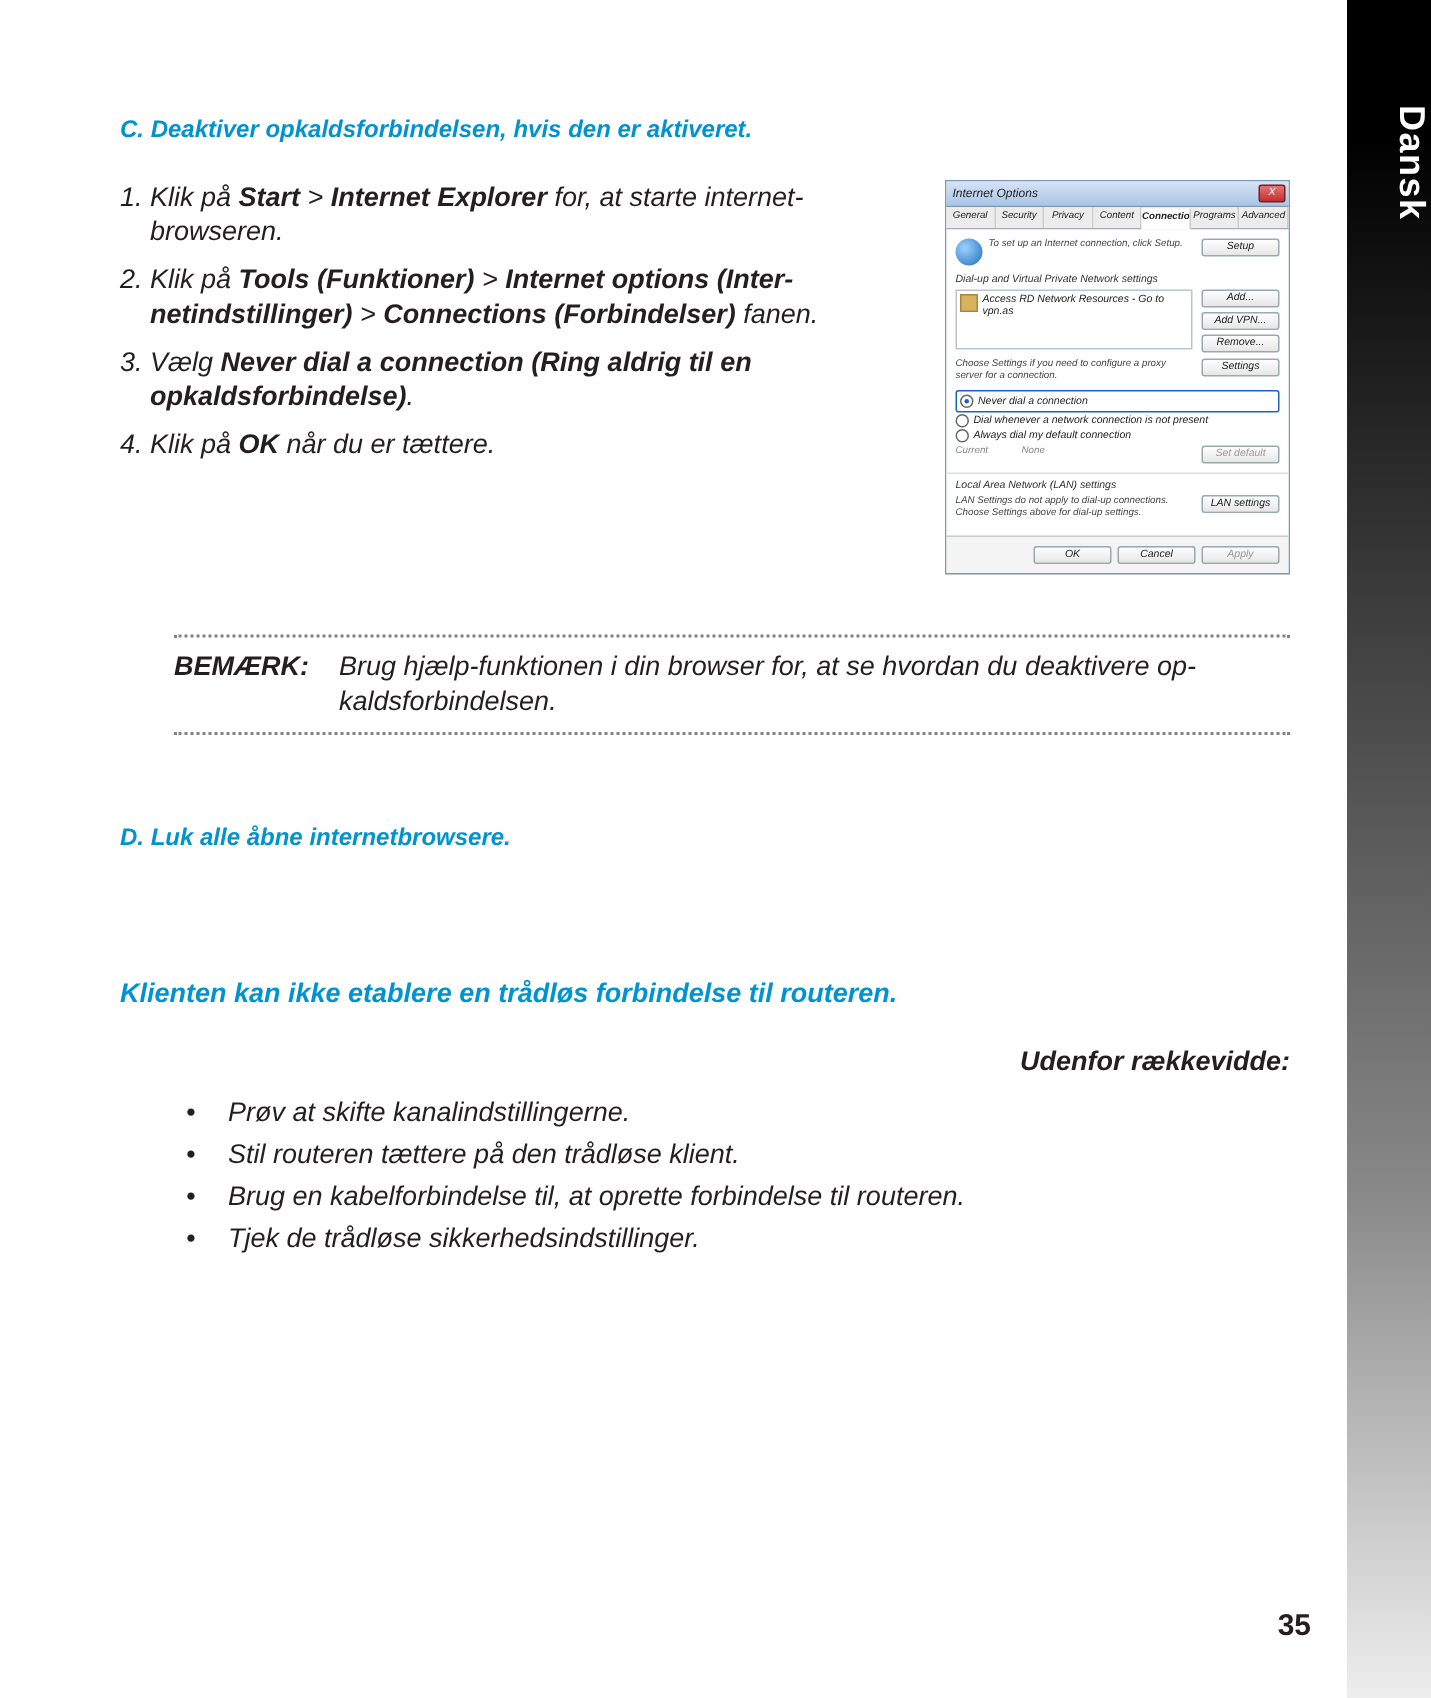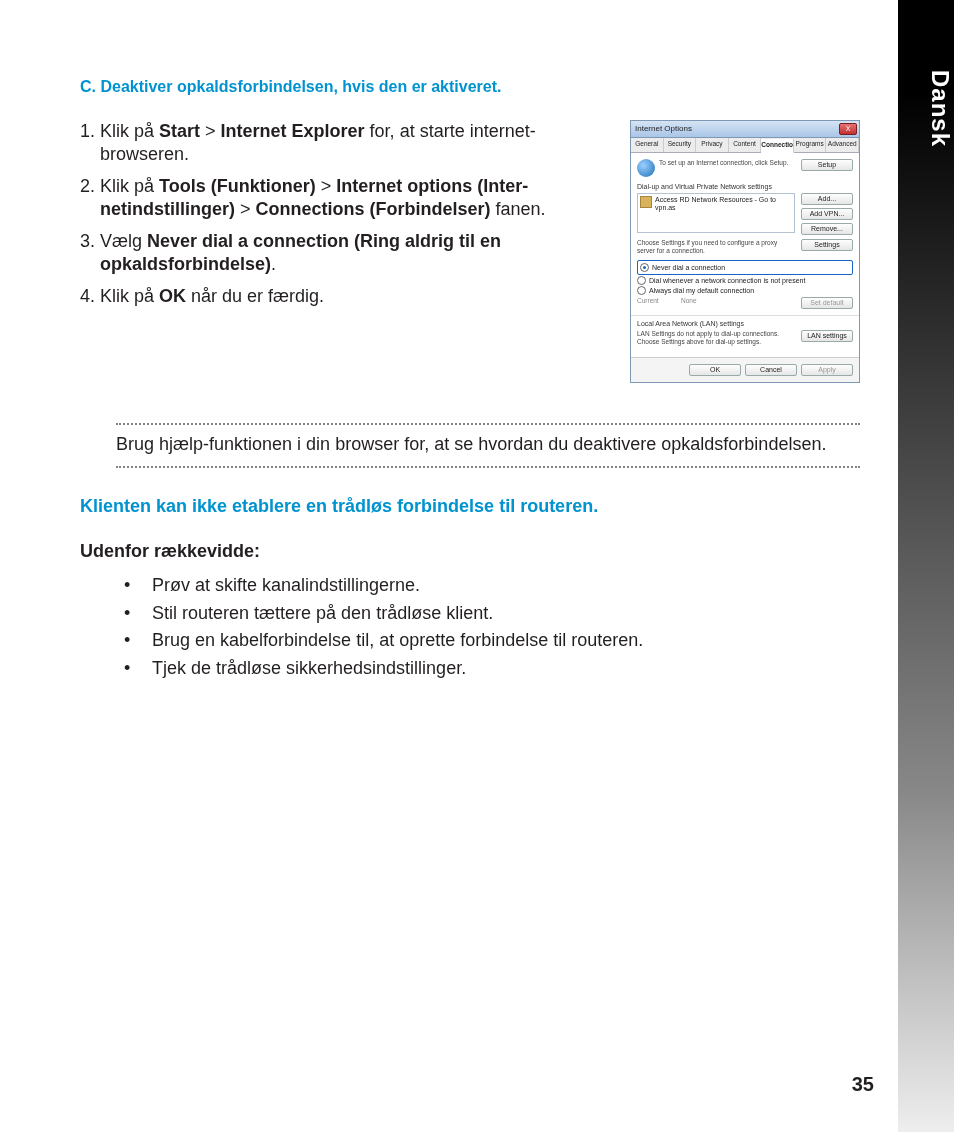--- a/index.html
+++ b/index.html
@@ -1,33 +1,33 @@
 <!DOCTYPE html>
 <html><head>
 <meta charset="utf-8">
 <style>
   html,body{margin:0;padding:0;font-family:"Segoe UI","Myriad Pro",Arial,sans-serif;color:#231f20;background:#fff;}
   .page{position:relative;width:954px;height:1132px;box-sizing:border-box;}
   .side-band{position:absolute;top:0;right:0;width:56px;height:100%;background:linear-gradient(to bottom,#000 0%,#000 8%,#888 70%,#eee 100%);}
   .side-label{position:absolute;top:70px;left:0;width:56px;text-align:center;color:#fff;font-weight:700;font-size:24px;letter-spacing:1px;writing-mode:vertical-rl;}
-  .content{position:absolute;left:80px;top:78px;width:780px;}
+  .content{position:absolute;left:80px;top:78px;width:780px;font-style:italic;}
   .blue-section{color:#0093d0;font-weight:700;font-size:16px;margin:0 0 24px 0;}
   .col{display:flex;gap:16px;}
   .col .left{flex:1 1 auto;}
   .win7{font-weight:700;font-size:18px;margin:0 0 10px 0;}
   .win7 sup{font-size:10px;}
   ol.steps{list-style:decimal;margin:0 0 0 20px;padding:0;font-size:18px;line-height:1.25;}
   ol.steps li{margin-bottom:10px;}
   ol.steps b{font-weight:700;}
   .note-box{margin:40px 0 0 36px;}
   .dotted{border-top:2px dotted #808285;height:0;margin:0;}
   .note-text{display:flex;padding:8px 0 10px 0;font-size:18px;line-height:1.25;}
   .note-label{font-weight:700;min-width:110px;}
-  .blue-h{color:#0093d0;font-weight:700;font-size:18px;margin:28px 0 24px 0;}
-  .sub-h{font-weight:700;font-size:18px;margin:24px 0 10px 0;}
+  .blue-h{color:#0093d0;font-weight:700;font-size:18px;margin:84px 0 24px 0;}
+  .sub-h{font-weight:700;font-size:18px;margin:24px 0 10px 0;text-align:right;}
   ul.bullets{list-style:none;margin:0 0 0 48px;padding:0;font-size:18px;line-height:1.55;}
   ul.bullets li::before{content:"•";color:#231f20;display:inline-block;width:28px;margin-left:-4px;}
   .page-no{position:absolute;right:80px;bottom:36px;font-weight:700;font-size:20px;}
   
   .dlg{width:228px;flex:0 0 228px;border:1px solid #7e99b6;background:#f4f4f4;font-family:Tahoma,Arial,sans-serif;font-size:8px;color:#222;line-height:1.15;}
   .dlg .titlebar{height:16px;background:linear-gradient(to bottom,#d6e4f4,#a9c5e7);border-bottom:1px solid #7e99b6;display:flex;align-items:center;justify-content:space-between;padding:0 2px;gap:28px;}
   .dlg .titlebar .t{font-size:8px;padding-left:2px;}
   .dlg .titlebar .wbtn{display:inline-flex;align-items:center;justify-content:center;width:16px;height:10px;background:linear-gradient(to bottom,#e57373,#c23030);border:1px solid #7a1f1f;color:#fff;font-size:7px;border-radius:2px;}
   .tabs{display:flex;border-bottom:1px solid #aab;background:#ececec;height:14px;}
   .tab{flex:1;font-size:6.5px;text-align:center;padding-top:2px;border-right:1px solid #ccc;background:#ececec;white-space:nowrap;overflow:hidden;}
@@ -68,21 +68,21 @@
           <li>
             <span>Klik på </span><b>Start</b><span> &gt; </span><b>Internet Explorer</b><span> for, at starte internet-browseren.</span>
           </li>
           <li>
             <span>Klik på </span><b>Tools (Funktioner)</b><span> &gt; </span><b>Internet options (Inter­netindstillinger)</b><span> &gt; </span><b>Connections (Forbindelser)</b><span> fanen.</span>
           </li>
           <li>
             <span>Vælg </span><b>Never dial a connection (Ring aldrig til en opkaldsforbindelse)</b><span>.</span>
           </li>
           <li>
-            <span>Klik på </span><b>OK</b><span> når du er færdig.</span>
+            <span>Klik på </span><b>OK</b><span> når du er tættere.</span>
           </li>
         </ol>
       </div>
 
       <div class="dlg">
         <div class="titlebar">
           <span class="t">Internet Options</span>
           <span class="wbtn">X</span>
         </div>
         <div class="tabs">
@@ -148,25 +148,27 @@
           <div class="btn">OK</div>
           <div class="btn">Cancel</div>
           <div class="btn dis">Apply</div>
         </div>
       </div>
     </div>
 
     <div class="note-box">
       <div class="dotted"></div>
       <div class="note-text">
+        <span class="note-label">BEMÆRK:</span>
         <span>Brug hjælp-funktionen i din browser for, at se hvordan du deaktivere op­kaldsforbindelsen.</span>
       </div>
       <div class="dotted"></div>
     </div>
 
+    <p class="blue-section" style="margin-top:60px">D.   Luk alle åbne internetbrowsere.</p>
 
     <p class="blue-h">Klienten kan ikke etablere en trådløs forbindelse til routeren.</p>
 
     <p class="sub-h">Udenfor rækkevidde:</p>
     <ul class="bullets">
       <li>Prøv at skifte kanalindstillingerne.</li>
       <li>Stil routeren tættere på den trådløse klient.</li>
     </ul>
 
     <ul class="bullets">

